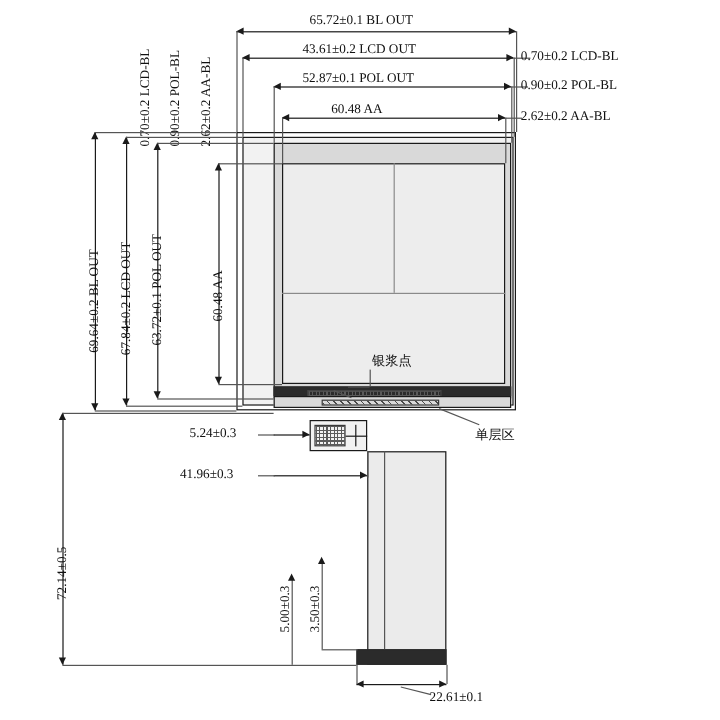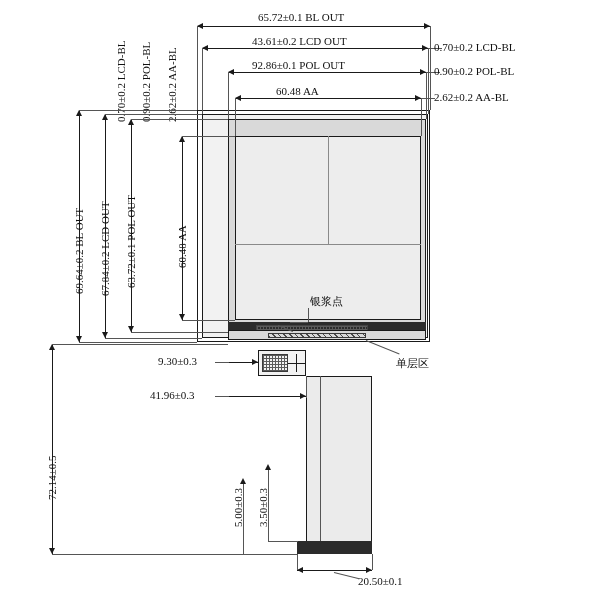--- a/index.html
+++ b/index.html
@@ -122,21 +122,21 @@
   <div class="arrowhead ah-r" style="left:422px; top:45px;"></div>
   <div class="ln v thin" style="left:202px; top:48px; height:66px;"></div>
   <div class="ln v thin" style="left:428px; top:48px; height:66px;"></div>
   <div class="lbl" style="left:252px; top:36px;">43.61±0.2 LCD OUT</div>
 
   <div class="ln h" style="left:228px; top:72px; width:198px;"></div>
   <div class="arrowhead ah-l" style="left:228px; top:69px;"></div>
   <div class="arrowhead ah-r" style="left:420px; top:69px;"></div>
   <div class="ln v thin" style="left:228px; top:72px; height:47px;"></div>
   <div class="ln v thin" style="left:426px; top:72px; height:47px;"></div>
-  <div class="lbl" style="left:252px; top:60px;">92.86±0.1 POL OUT</div>
+  <div class="lbl" style="left:252px; top:60px;">52.87±0.1 POL OUT</div>
 
   <div class="ln h" style="left:235px; top:98px; width:186px;"></div>
   <div class="arrowhead ah-l" style="left:235px; top:95px;"></div>
   <div class="arrowhead ah-r" style="left:415px; top:95px;"></div>
   <div class="ln v thin" style="left:235px; top:98px; height:38px;"></div>
   <div class="ln v thin" style="left:421px; top:98px; height:38px;"></div>
   <div class="lbl" style="left:276px; top:86px;">60.48 AA</div>
 
   <div class="ln h thin" style="left:428px; top:48px; width:14px;"></div>
   <div class="lbl" style="left:434px; top:42px;">0.70±0.2 LCD-BL</div>
@@ -189,21 +189,21 @@
   <div class="lbl" style="left:310px; top:296px; font-size:11px;">银浆点</div>
   <div class="ln v thin" style="left:308px; top:308px; height:14px;"></div>
   <div class="ln h thin" style="left:290px; top:322px; width:18px;"></div>
   <div class="ln thin" style="left:278px; top:325px; width:16px; height:1px; transform:rotate(22deg); transform-origin:left center;"></div>
 
   <div class="lbl" style="left:396px; top:358px; font-size:11px;">单层区</div>
   <div class="ln thin" style="left:366px; top:340px; width:36px; height:1px; transform:rotate(22deg); transform-origin:left center;"></div>
 
   <div class="ln h" style="left:228px; top:362px; width:30px;"></div>
   <div class="arrowhead ah-r" style="left:252px; top:359px;"></div>
-  <div class="lbl" style="left:158px; top:356px;">9.30±0.3</div>
+  <div class="lbl" style="left:158px; top:356px;">5.24±0.3</div>
   <div class="ln h thin" style="left:215px; top:362px; width:14px;"></div>
 
   <div class="ln h" style="left:228px; top:396px; width:78px;"></div>
   <div class="arrowhead ah-r" style="left:300px; top:393px;"></div>
   <div class="lbl" style="left:150px; top:390px;">41.96±0.3</div>
   <div class="ln h thin" style="left:215px; top:396px; width:14px;"></div>
   <div class="ln v thin" style="left:306px; top:376px; height:22px;"></div>
 
   <div class="lbl v" style="left:233px; top:527px;">5.00±0.3</div>
   <div class="ln v thin" style="left:243px; top:480px; height:74px;"></div>
@@ -212,16 +212,16 @@
   <div class="lbl v" style="left:258px; top:527px;">3.50±0.3</div>
   <div class="ln v thin" style="left:268px; top:466px; height:75px;"></div>
   <div class="arrowhead ah-u" style="left:265px; top:464px;"></div>
   <div class="ln h thin" style="left:268px; top:541px; width:30px;"></div>
 
   <div class="ln h" style="left:297px; top:570px; width:75px;"></div>
   <div class="arrowhead ah-l" style="left:297px; top:567px;"></div>
   <div class="arrowhead ah-r" style="left:366px; top:567px;"></div>
   <div class="ln v thin" style="left:297px; top:554px; height:16px;"></div>
   <div class="ln v thin" style="left:372px; top:554px; height:16px;"></div>
-  <div class="lbl" style="left:358px; top:576px;">20.50±0.1</div>
+  <div class="lbl" style="left:358px; top:576px;">22.61±0.1</div>
   <div class="ln thin" style="left:334px; top:572px; width:26px; height:1px; transform:rotate(14deg); transform-origin:left center;"></div>
 
 </div>
 
 </body></html>

